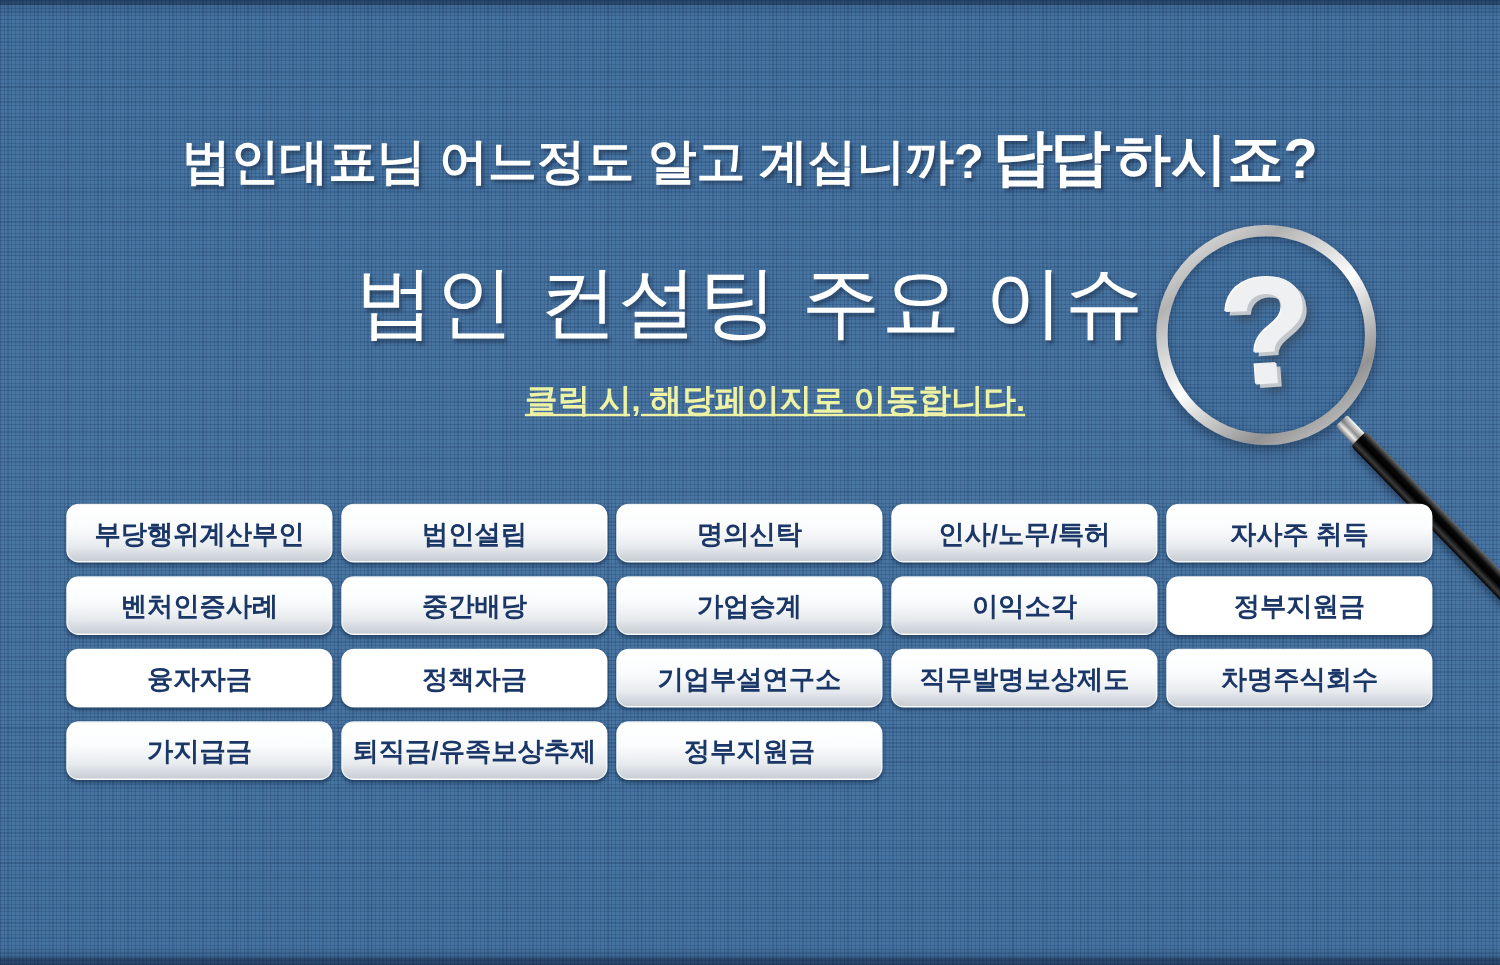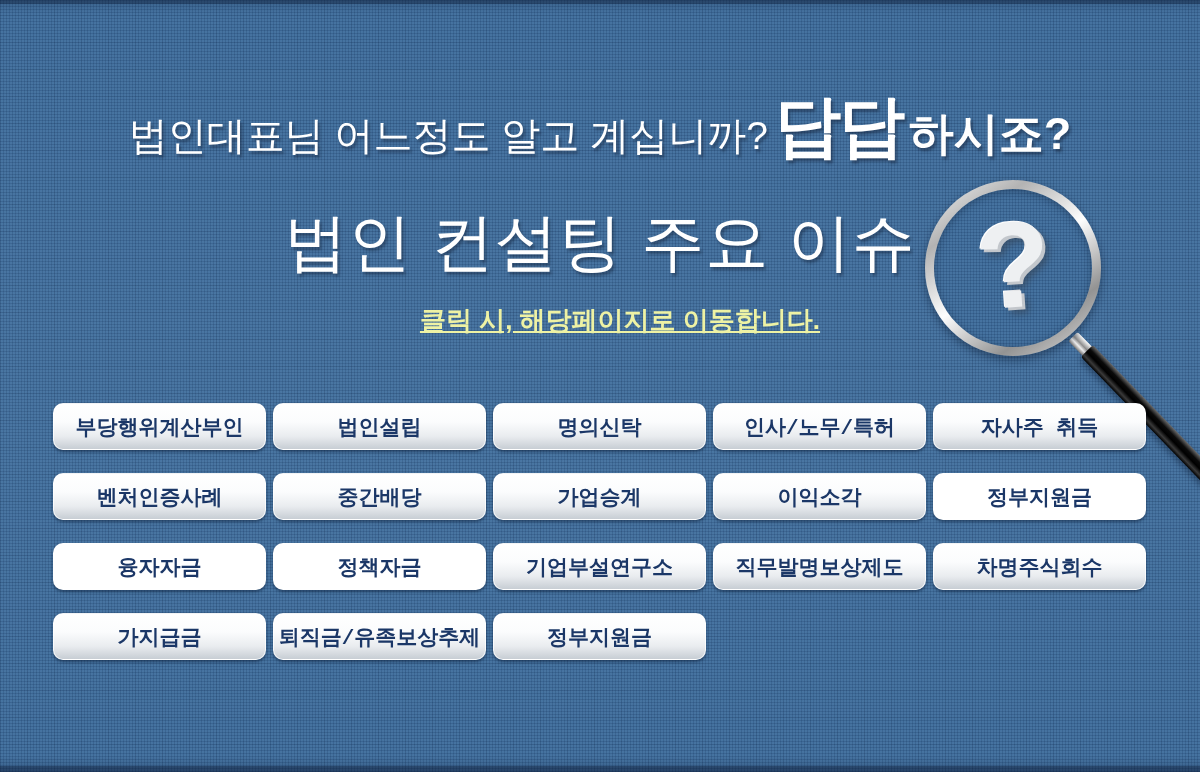--- a/index.html
+++ b/index.html
@@ -15,22 +15,22 @@
       repeating-linear-gradient(90deg, rgba(10,30,60,.07) 0 1px, transparent 1px 27px);
   }
   .edge-top,.edge-bottom{position:absolute;left:0;width:100%;height:4px;background:rgba(8,20,45,.35);}
   .edge-top{top:0;} .edge-bottom{bottom:0;height:6px;}
 
   
   .heading{
     position:absolute;top:90px;left:0;width:100%;text-align:center;color:#fff;
     text-shadow:2px 3px 3px rgba(15,25,45,.45);white-space:nowrap;line-height:72px;
   }
-  .heading .pre{font-size:39px;font-weight:normal;}
-  .heading .emph{font-size:67px;font-weight:bold;letter-spacing:-3px;margin:0 2px;}
+  .heading .pre{font-size:39px;font-weight:bold;}
+  .heading .emph{font-size:49px;font-weight:bold;letter-spacing:-3px;margin:0 2px;}
   .heading .post{font-size:45px;font-weight:bold;margin-top:40px;}
   .page-title{
     position:absolute;top:196px;left:0;width:100%;text-align:center;color:#fff;
     font-size:63px;font-weight:normal;letter-spacing:1px;line-height:92px;
     text-shadow:2px 3px 3px rgba(15,25,45,.40);white-space:nowrap;
   }
   .subtitle-link{
     position:absolute;top:302px;left:0;width:100%;text-align:center;
     font-size:26px;font-weight:bold;color:#eef2a4;line-height:36px;margin-left:20px;
   }
@@ -67,21 +67,21 @@
   }
   .stick{
     position:absolute;left:20px;top:0;width:195px;height:17px;border-radius:3px 8px 8px 3px;
     background:linear-gradient(180deg,#6a6a6a,#0a0a0a 30%,#000 55%,#3a3a3a 80%,#000);
     box-shadow:2px 3px 6px rgba(5,15,35,.4);
   }
 
   
   .grid{
     position:absolute;left:53px;top:403px;z-index:2;
-    display:grid;grid-template-columns:repeat(5,213px);grid-auto-rows:47px;gap:23px 7px;font-family:Liberation Mono, monospace;
+    display:grid;grid-template-columns:repeat(5,213px);grid-auto-rows:47px;gap:11px 7px;
   }
   .btn{
     display:flex;align-items:center;justify-content:center;
     border-radius:10px;cursor:pointer;text-decoration:none;
     font-size:21px;font-weight:bold;color:#1b3767;white-space:nowrap;
     background:linear-gradient(180deg,#ffffff 0%,#fbfcfd 40%,#e9ecef 72%,#c7cdd4 100%);
     box-shadow:0 2px 3px rgba(5,20,45,.45), inset 0 1px 0 #ffffff;
     border:1px solid rgba(255,255,255,.75);
   }
   .btn.flat{background:#ffffff;}

